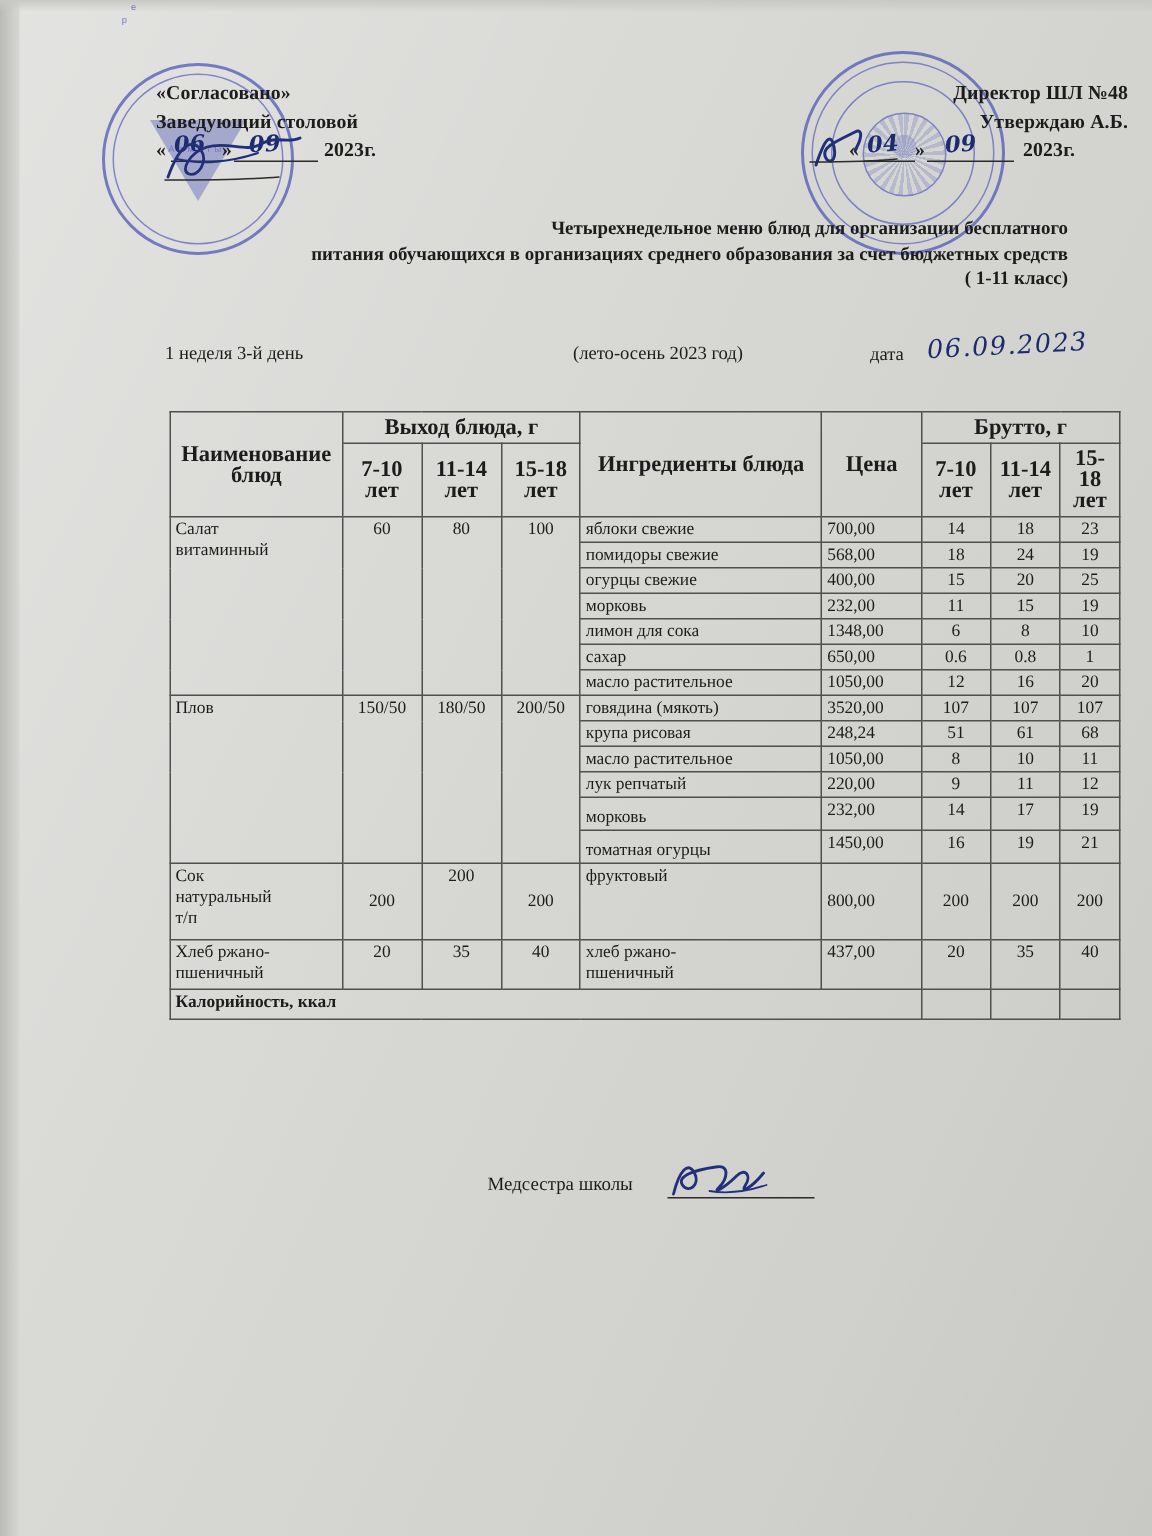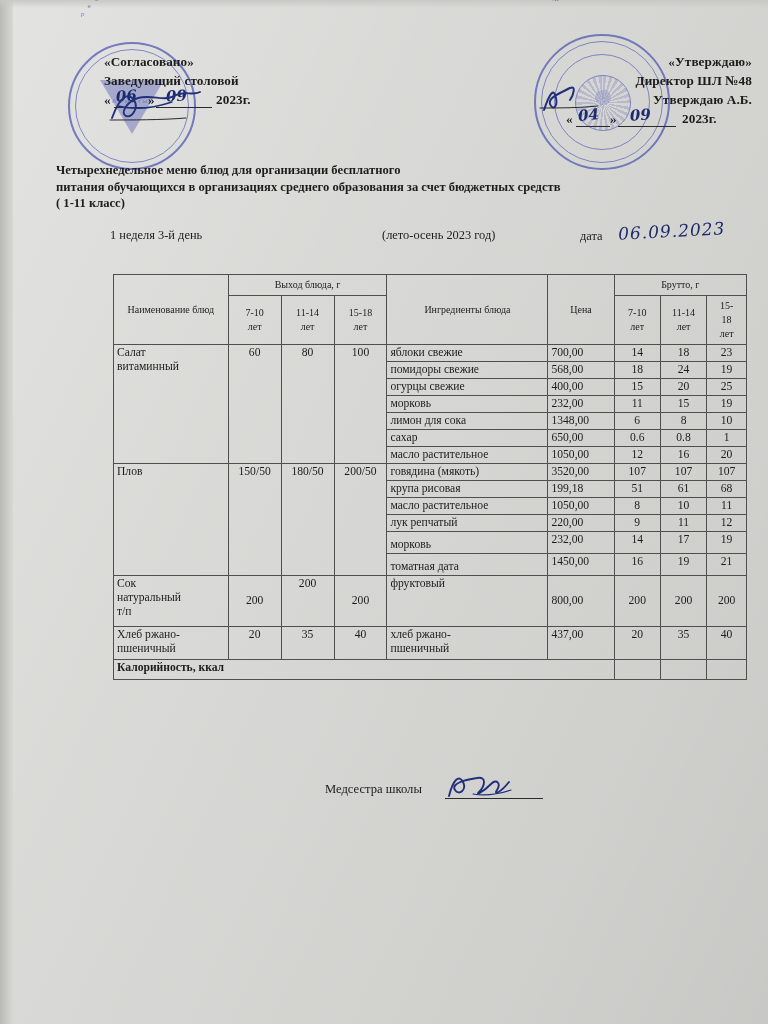--- a/index.html
+++ b/index.html
@@ -142,23 +142,23 @@
     font-family: "DejaVu Serif", serif;
     font-style: italic;
     color: #1d2a6e;
     font-size: 15px;
   }
 
   
   .doc-title {
     position: absolute;
     left: 56px;
-    top: 162px;
+    top: 144px;
     width: 656px;
-    text-align: left;
+    text-align: right;
     font-size: 12.6px;
     font-weight: bold;
     line-height: 16.5px;
   }
 
   
   .subline {
     position: absolute;
     left: 110px;
     top: 228px;
@@ -192,22 +192,22 @@
   table.menu th, table.menu td {
     border: 1px solid #4f4f4f;
     padding: 1px 3px;
     vertical-align: top;
     line-height: 14px;
     color: #1c1c1c;
   }
   table.menu th {
     text-align: center;
     vertical-align: middle;
-    font-weight: normal;
-    font-size: 10px;
+    font-weight: bold;
+    font-size: 15px;
     line-height: 14px;
     padding: 3px 2px;
   }
   .c-name   { width: 104px; }
   .c-out    { width: 48px; }
   .c-ingr   { width: 146px; }
   .c-price  { width: 60px; }
   .c-gross  { width: 42px; }
   .c-gross3 { width: 36px; }
 
@@ -304,21 +304,20 @@
 
   <div class="sig" style="left:108px; top:86px;">
     <svg width="110" height="40" viewBox="0 0 110 40">
       <path d="M4,32 C12,10 20,6 26,14 C31,22 24,32 18,30 C12,28 18,16 30,12 C44,8 56,16 66,10 C76,4 84,10 92,6" fill="none" stroke="#22307a" stroke-width="1.9" stroke-linecap="round"></path>
       <path d="M10,20 C26,24 46,22 64,16" fill="none" stroke="#22307a" stroke-width="1.4" stroke-linecap="round"></path>
       <path d="M2,34 C22,34 54,34 78,32" fill="none" stroke="#2a2a2a" stroke-width="1" stroke-linecap="round"></path>
     </svg>
   </div>
 
   <div class="approval approval-right">
-    <span class="ln right">«Утверждаю»</span>
     <span class="ln right">Директор ШЛ №48</span>
     <span class="ln right">Утверждаю А.Б.</span>
     <span class="ln dateline">
       <span class="quote-open" style="left:26px;">«</span>
       <span class="hand" style="position:absolute;left:38px;top:-3px;transform:rotate(-5deg);">04</span>
       <span class="quote-close" style="left:70px;">»</span>
       <span class="hand" style="position:absolute;left:90px;top:-3px;transform:rotate(-4deg);">09</span>
       <span class="year" style="left:142px;">2023г.</span>
       <span class="rule" style="left:36px; top:17px; width:34px;"></span>
       <span class="rule" style="left:78px; top:17px; width:58px;"></span>
@@ -458,21 +457,21 @@
         <td class="out" rowspan="6">180/50</td>
         <td class="out" rowspan="6">200/50</td>
         <td class="ingr">говядина (мякоть)</td>
         <td class="price">3520,00</td>
         <td class="gross">107</td>
         <td class="gross">107</td>
         <td class="gross">107</td>
       </tr>
       <tr>
         <td class="ingr">крупа рисовая</td>
-        <td class="price">199,18</td>
+        <td class="price">248,24</td>
         <td class="gross">51</td>
         <td class="gross">61</td>
         <td class="gross">68</td>
       </tr>
       <tr>
         <td class="ingr">масло растительное</td>
         <td class="price">1050,00</td>
         <td class="gross">8</td>
         <td class="gross">10</td>
         <td class="gross">11</td>
@@ -485,21 +484,21 @@
         <td class="gross">12</td>
       </tr>
       <tr class="row-tall">
         <td class="ingr" style="padding-top:6px;">морковь</td>
         <td class="price">232,00</td>
         <td class="gross">14</td>
         <td class="gross">17</td>
         <td class="gross">19</td>
       </tr>
       <tr class="row-tall">
-        <td class="ingr" style="padding-top:6px;">томатная дата</td>
+        <td class="ingr" style="padding-top:6px;">томатная огурцы</td>
         <td class="price">1450,00</td>
         <td class="gross">16</td>
         <td class="gross">19</td>
         <td class="gross">21</td>
       </tr>
 
       <tr>
         <td class="name" style="height:48px;">
           <span>Сок</span><br>
           <span>натуральный</span><br>

